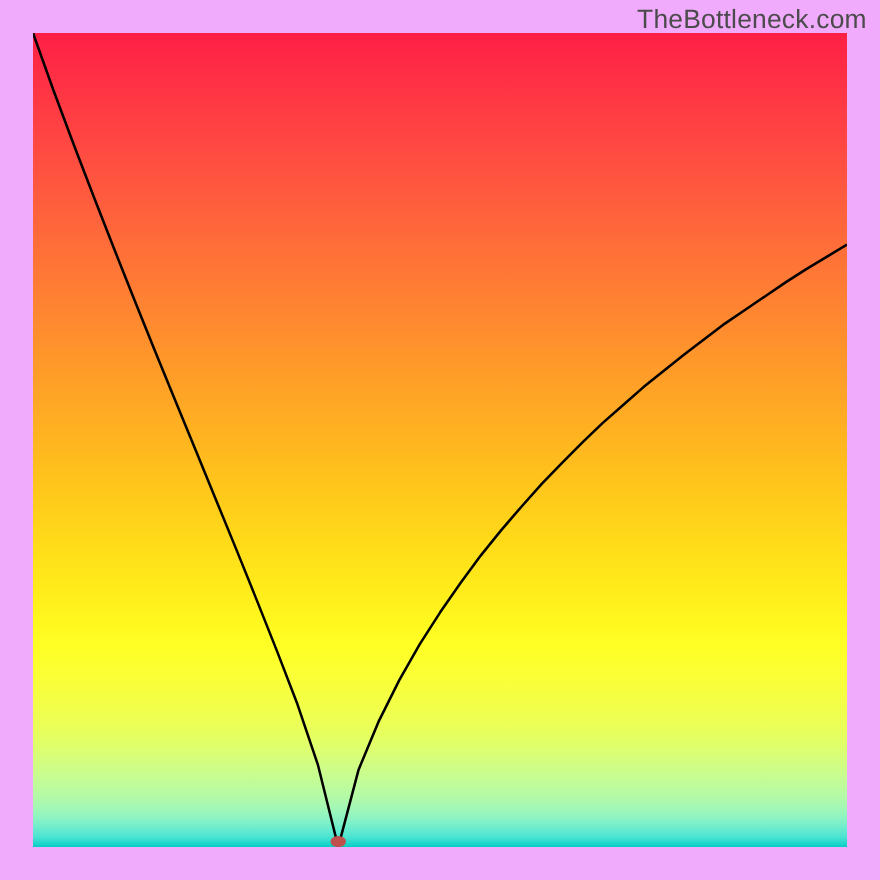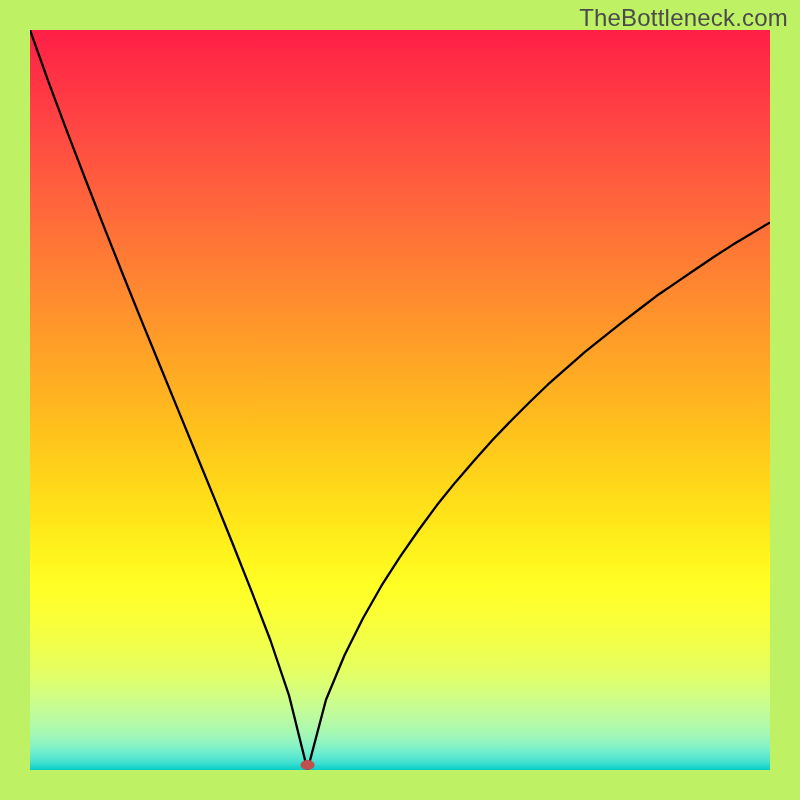--- a/index.html
+++ b/index.html
@@ -8,21 +8,21 @@
     width: 800px;
     height: 800px;
     overflow: hidden;
     background: #000;
     font-family: Arial, Helvetica, sans-serif;
   }
   .frame {
     position: relative;
     width: 800px;
     height: 800px;
-    background: #bef264;
+    background: #f0abfc;
   }
   .watermark {
     position: absolute;
     top: 4px;
     right: 12px;
     color: #4b4b4b;
     font-size: 24px;
     font-weight: 400;
     letter-spacing: 0.2px;
     z-index: 5;

